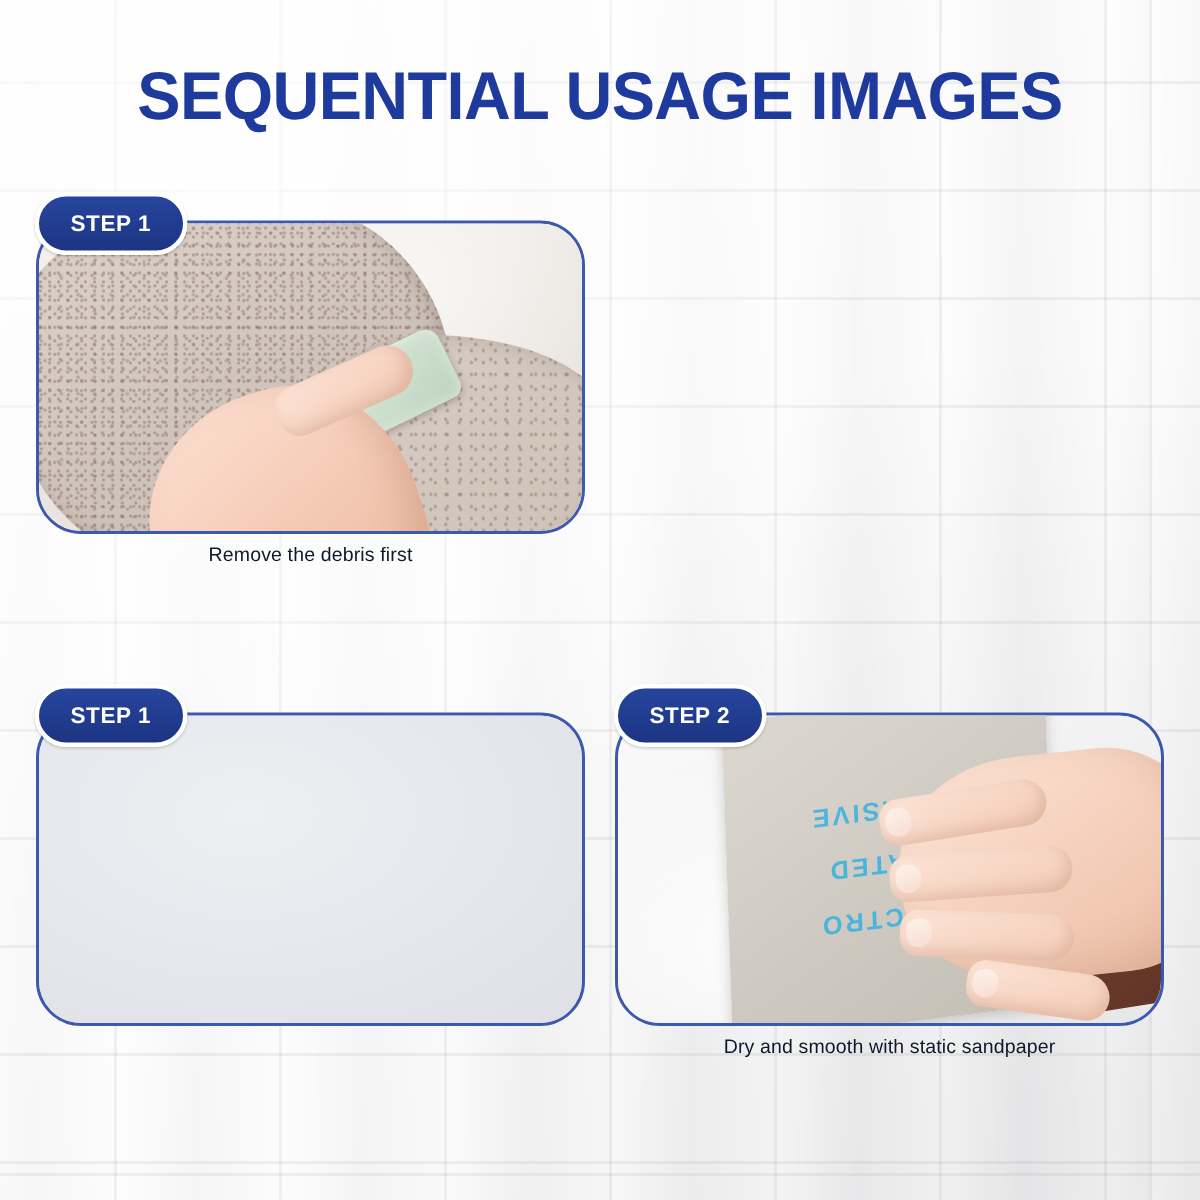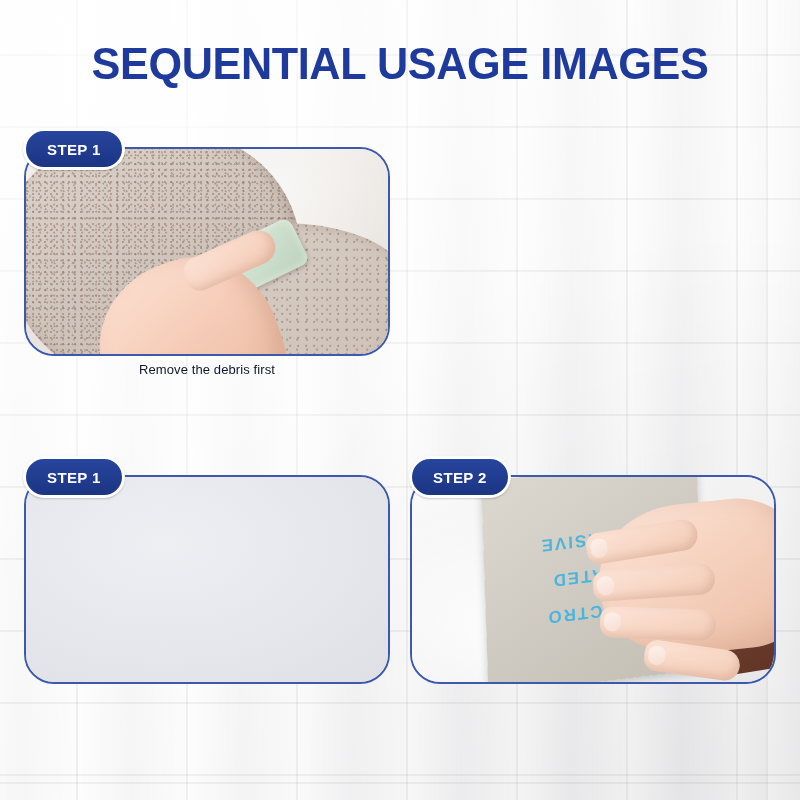--- a/index.html
+++ b/index.html
@@ -397,15 +397,16 @@
             <i></i>
           </div>
         <div class="fgr f4">
             <i></i>
           </div>
       </div>
     </div>
     <div class="badge">
       <span>STEP 2</span>
     </div>
+    <div class="caption">Dry and smooth with static sandpaper</div>
   </div>
 
 </div>
 
 </body></html>

